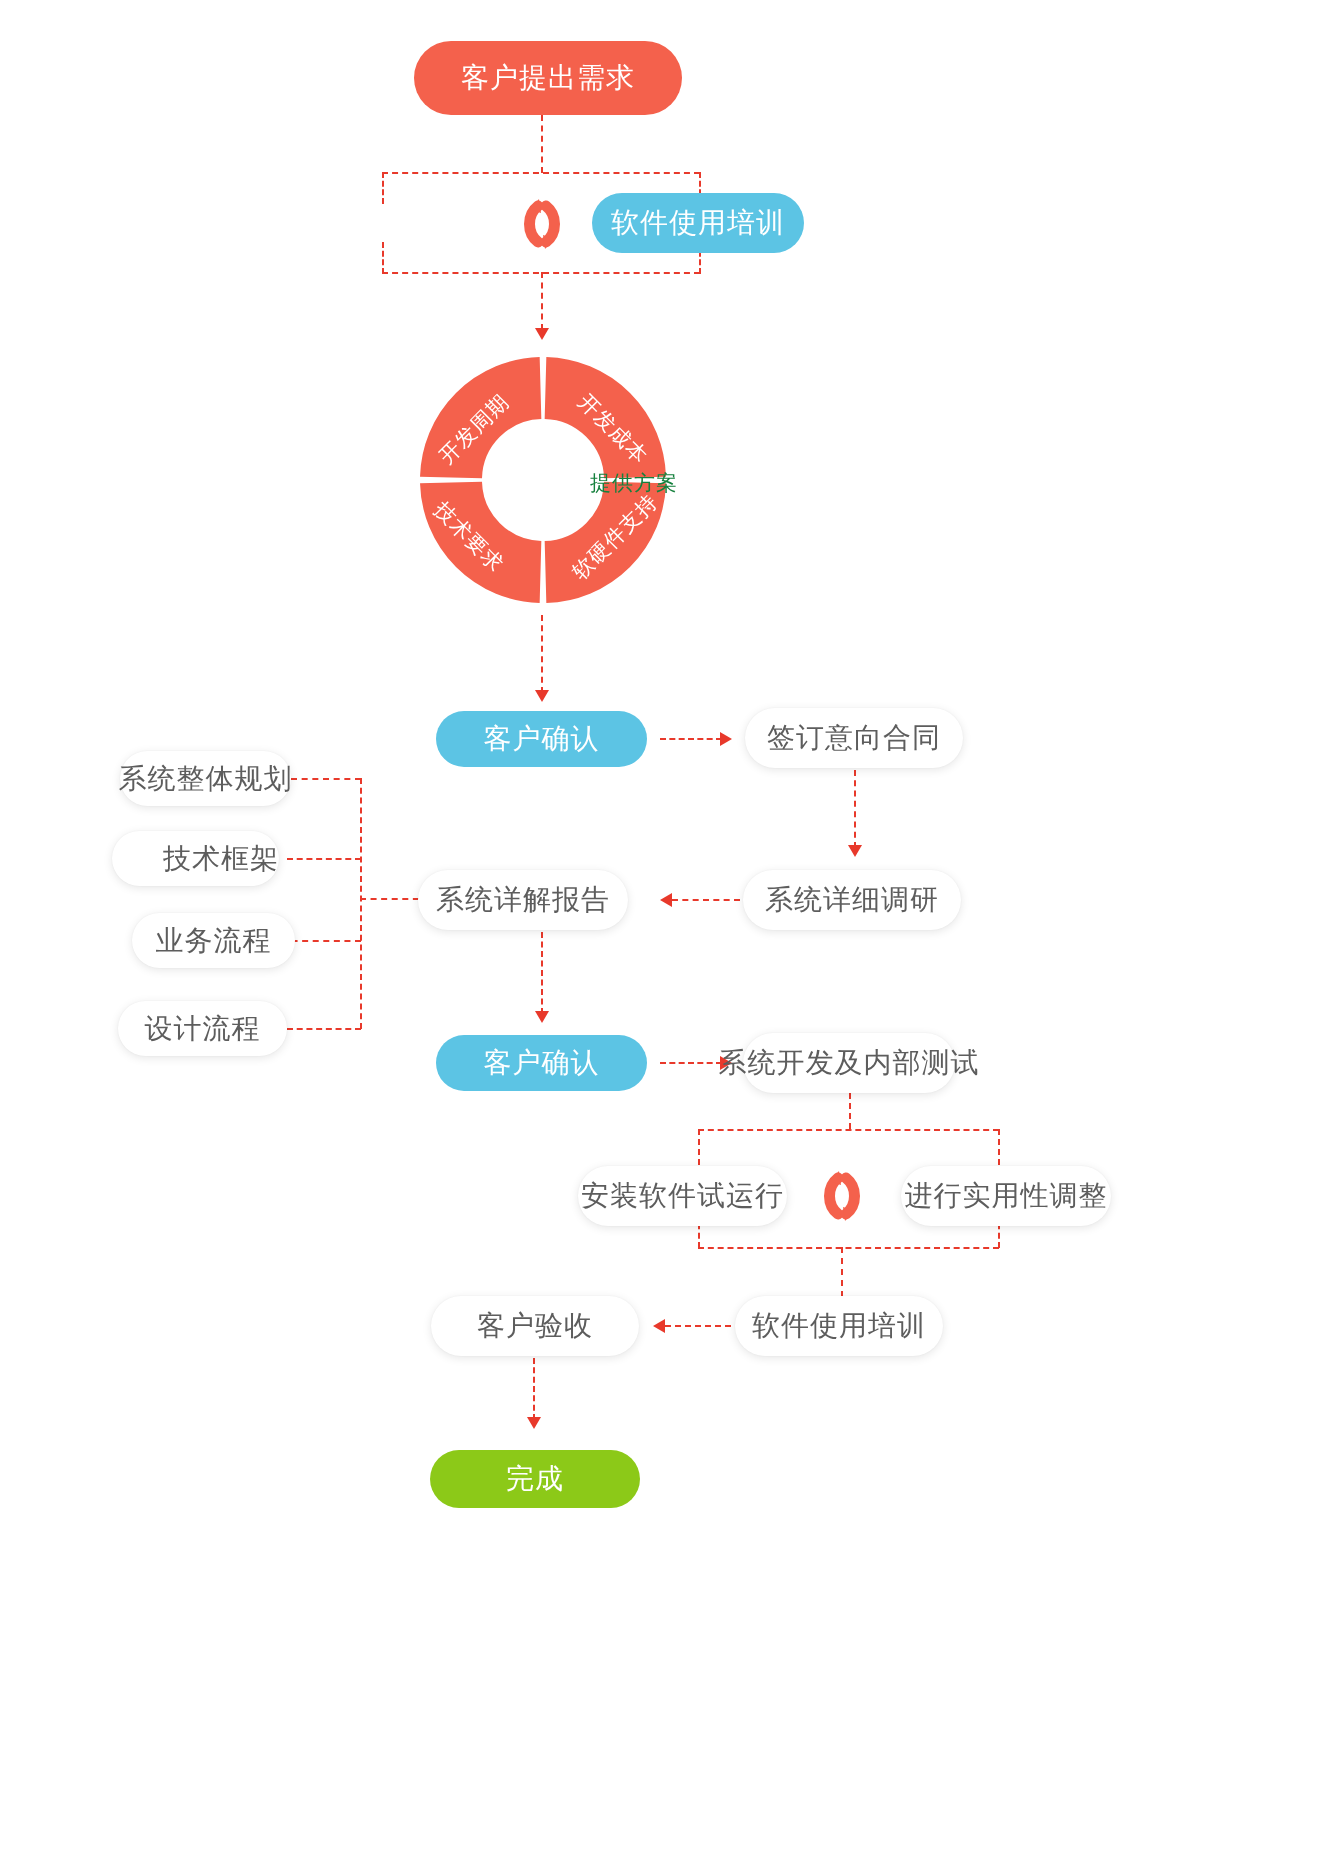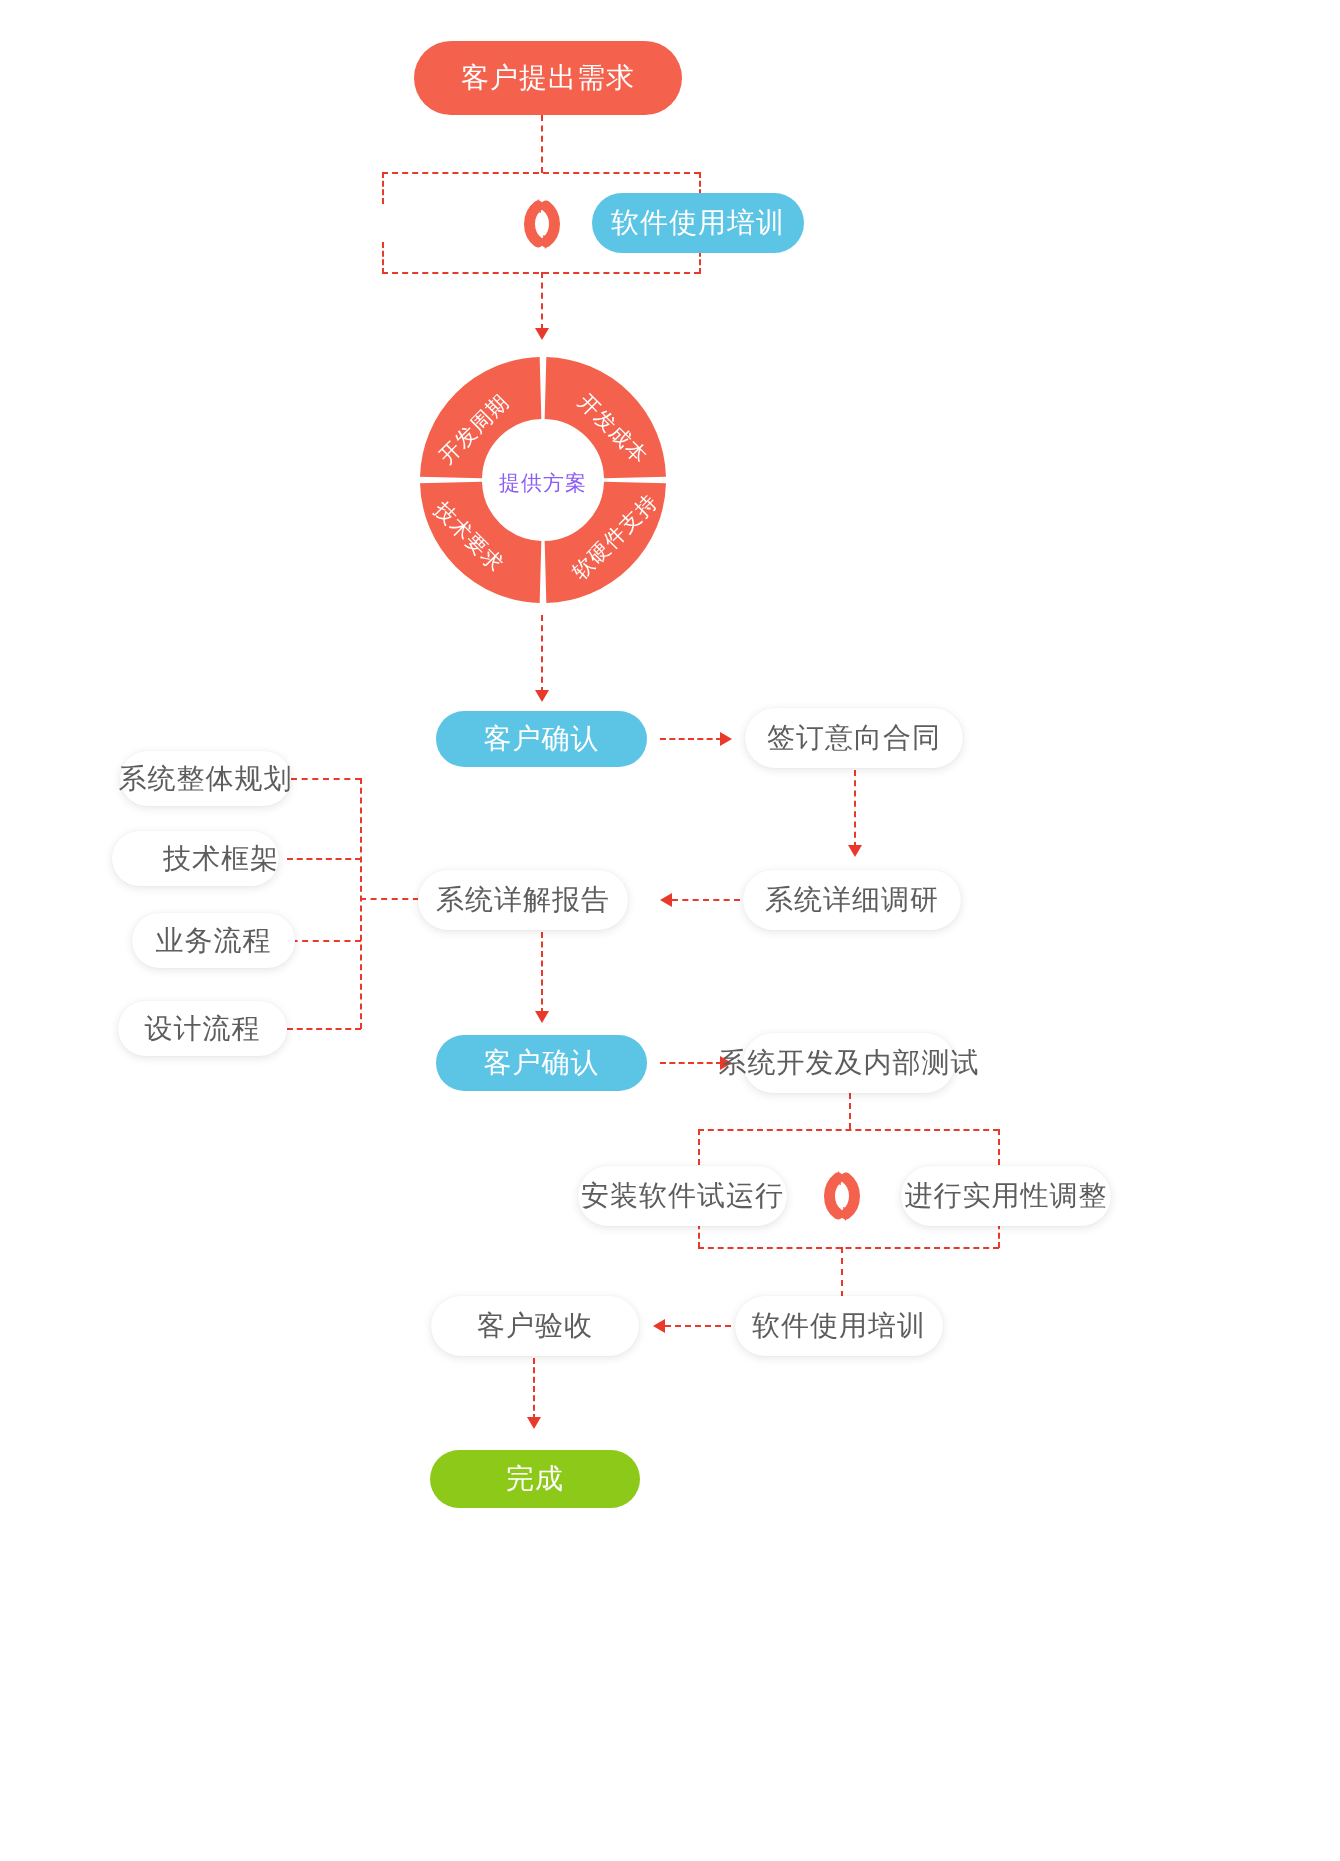--- a/index.html
+++ b/index.html
@@ -94,22 +94,22 @@
   }
 
   
   .donut-wrap {
     position: absolute;
     z-index: 4;
   }
   .donut-center-label {
     position: absolute;
     left: 0; right: 0;
-    text-align: center;
-    color: #8b5cf6;
+    text-align: right;
+    color: #15803d;
     font-size: 21px;
     letter-spacing: 1px;
   }
   .donut-seg-label {
     position: absolute;
     color: #ffffff;
     font-size: 21px;
     letter-spacing: 1px;
     white-space: nowrap;
     transform-origin: 50% 50%;

